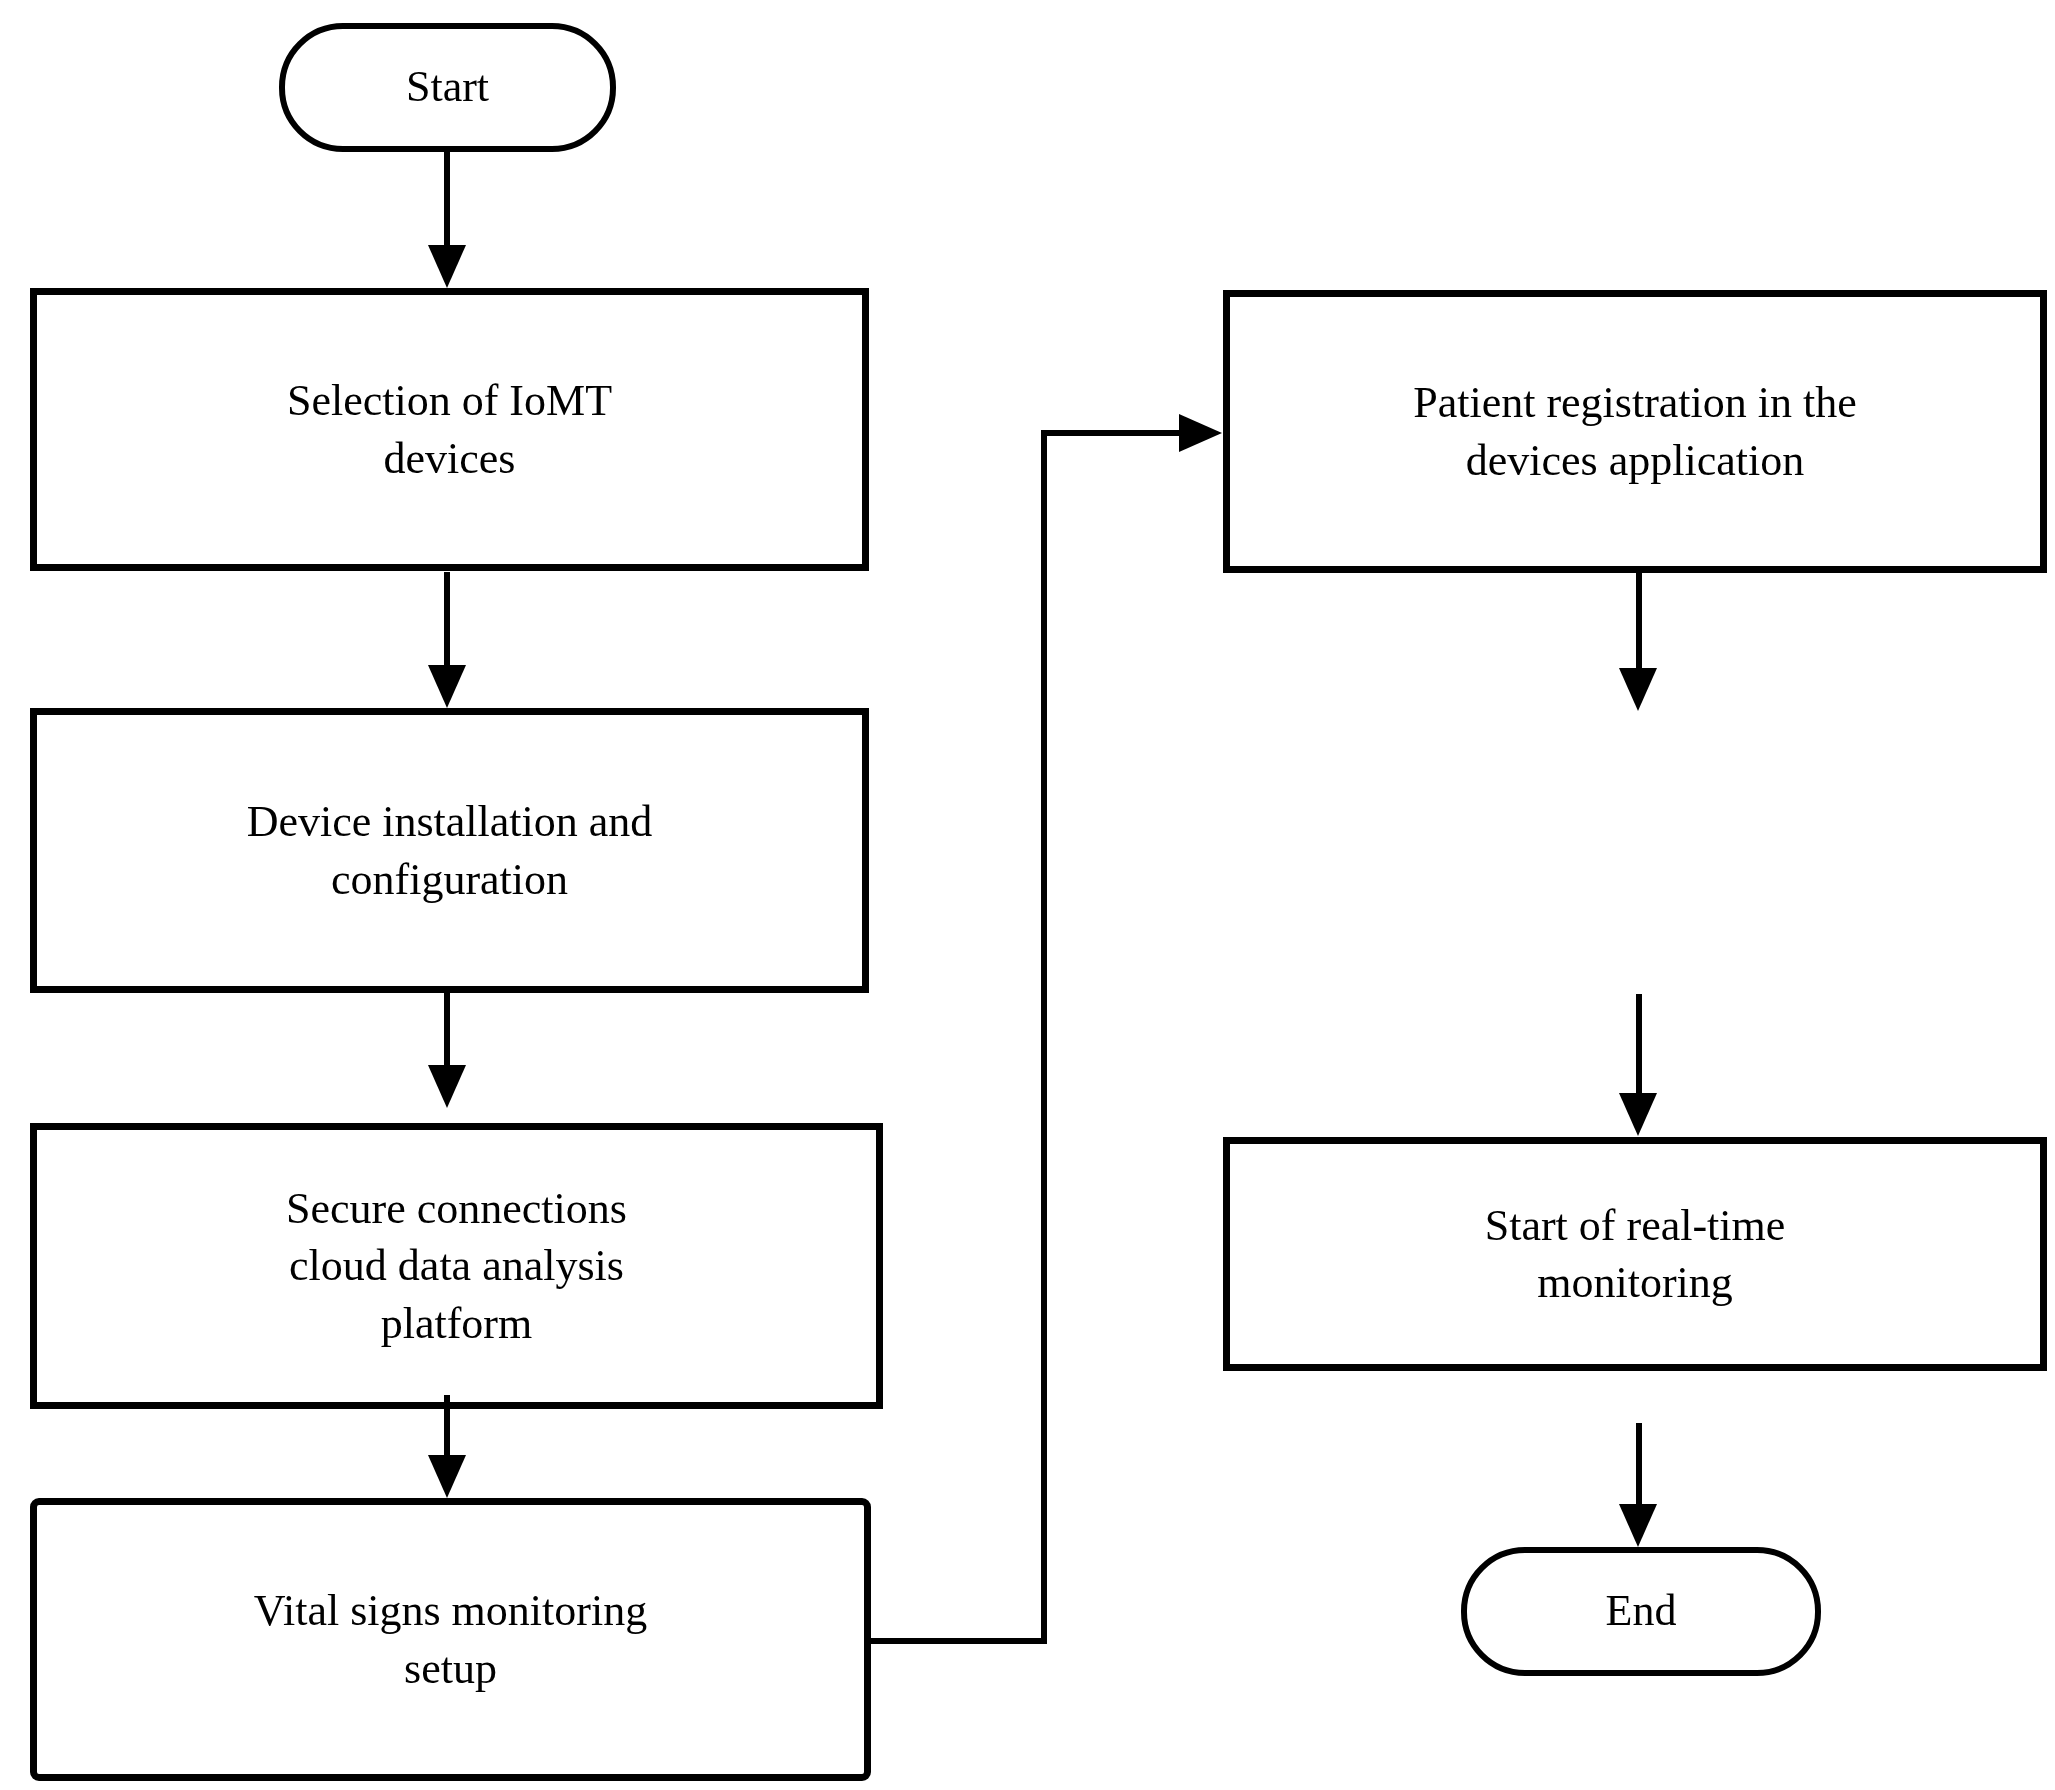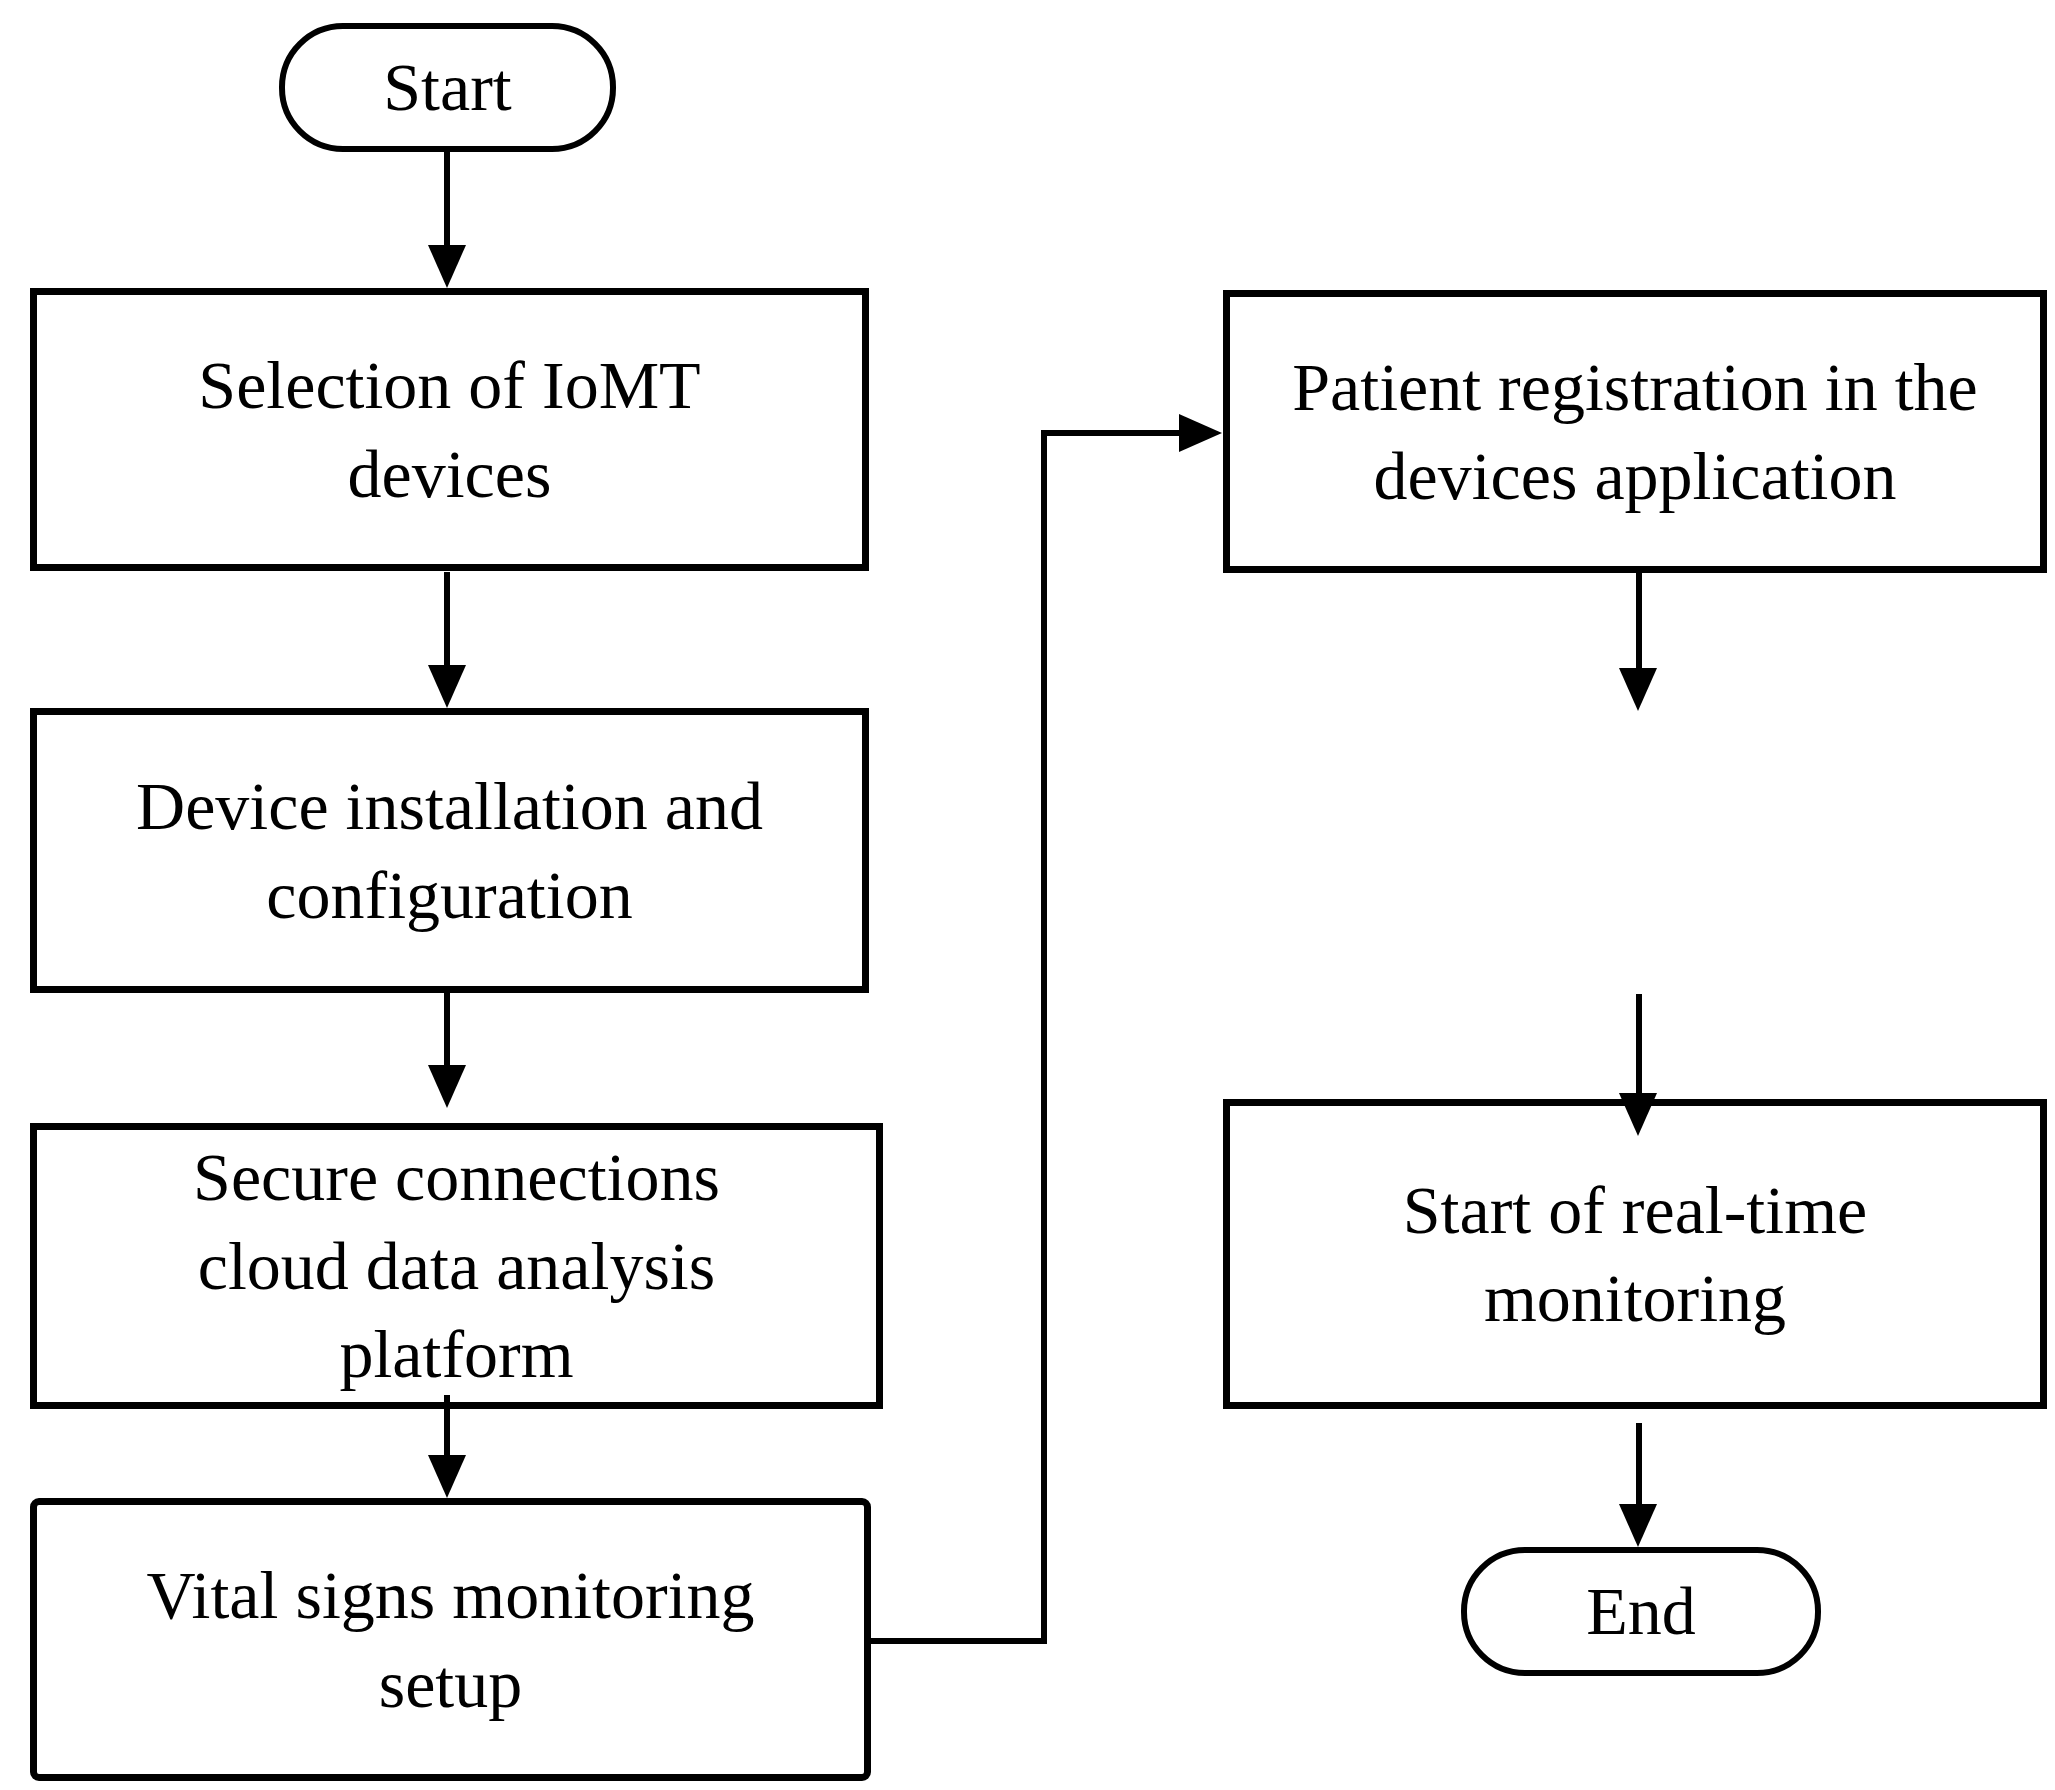--- a/index.html
+++ b/index.html
@@ -26,21 +26,21 @@
     justify-content: center;
     text-align: center;
   }
   .terminator {
     border-width: 6.7px;
     border-radius: 64px;
   }
   .node-label {
     display: block;
     white-space: pre-line;
-    font-size: 68px;
+    font-size: 44px;
     line-height: 1.3;
     color: #000000;
   }
   .terminator .node-label {
     line-height: 1.1;
   }
   .vline, .hline {
     position: absolute;
     background: #000000;
   }
@@ -92,21 +92,21 @@
     <span class="node-label">Vital signs monitoring
 setup</span>
   </div>
 
   <div class="node" style="left:1223px; top:290px; width:824px; height:283px;">
     <span class="node-label">Patient registration in the
 devices application</span>
   </div>
 
 
-  <div class="node" style="left:1223px; top:1099px; width:824px; height:310px;">
+  <div class="node" style="left:1223px; top:1137px; width:824px; height:234px;">
     <span class="node-label">Start of real-time
 monitoring</span>
   </div>
 
   <div class="node terminator" style="left:1461px; top:1547px; width:360px; height:129px;">
     <span class="node-label">End</span>
   </div>
 
   <div class="vline" style="left:444px; top:148px; height:103px;"></div>
   <div class="head-down" style="left:428px; top:245px;"></div>

